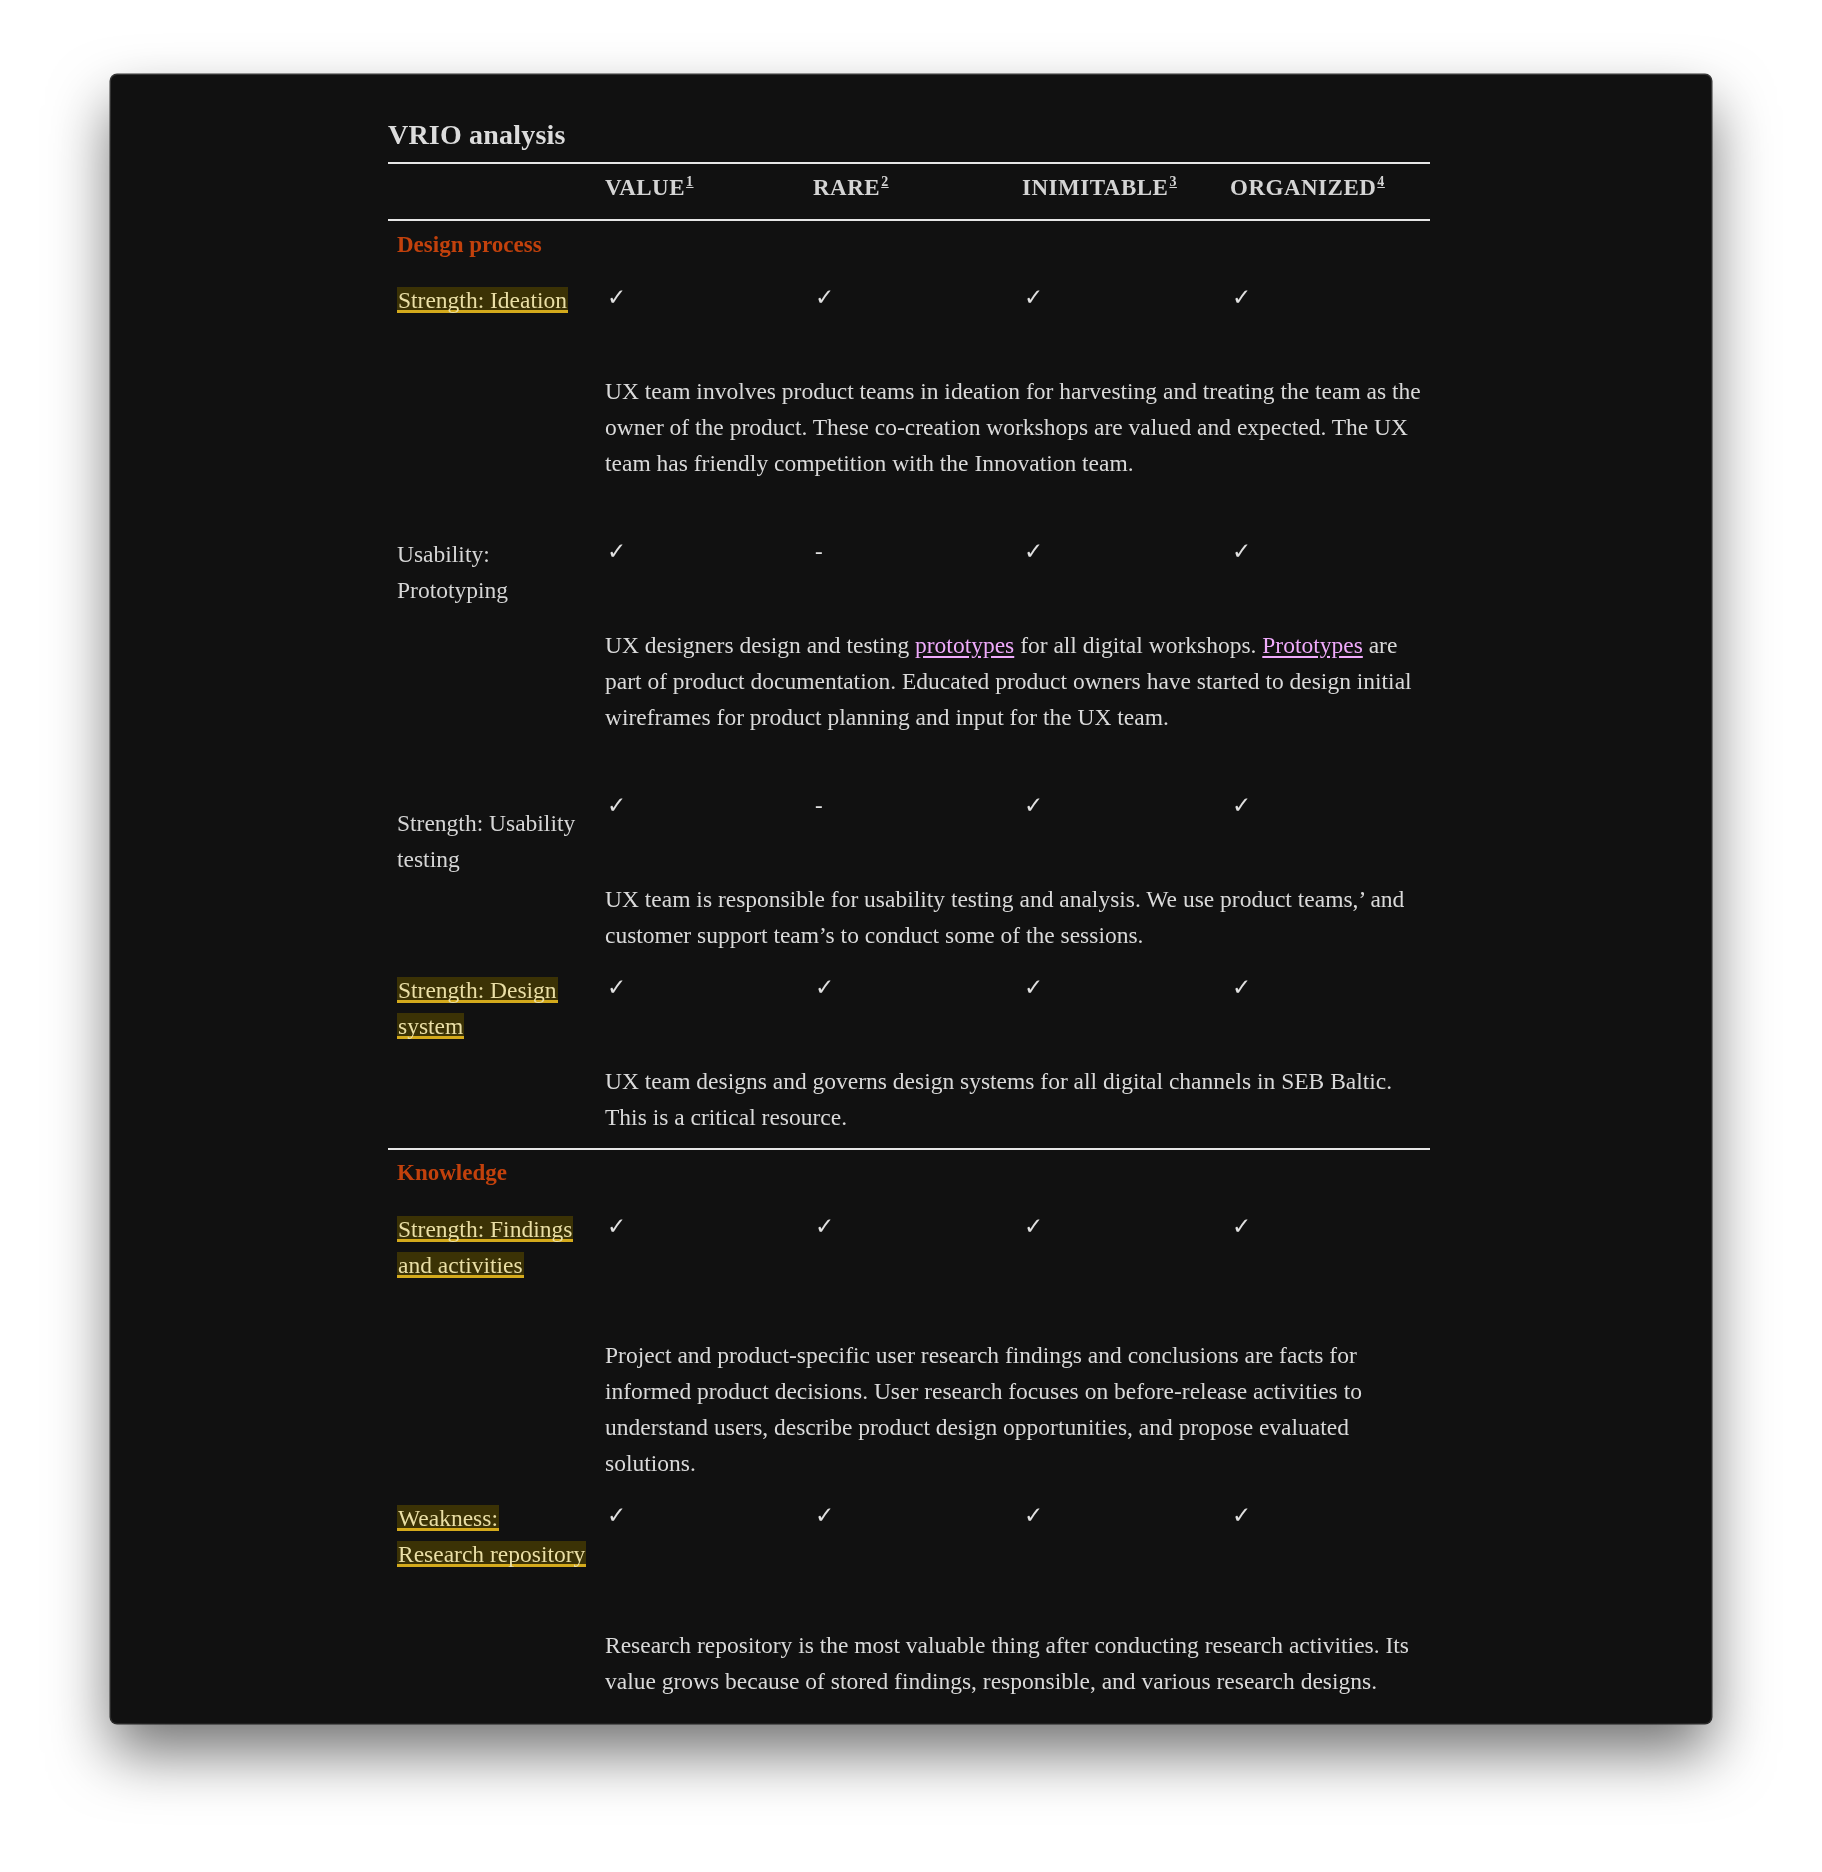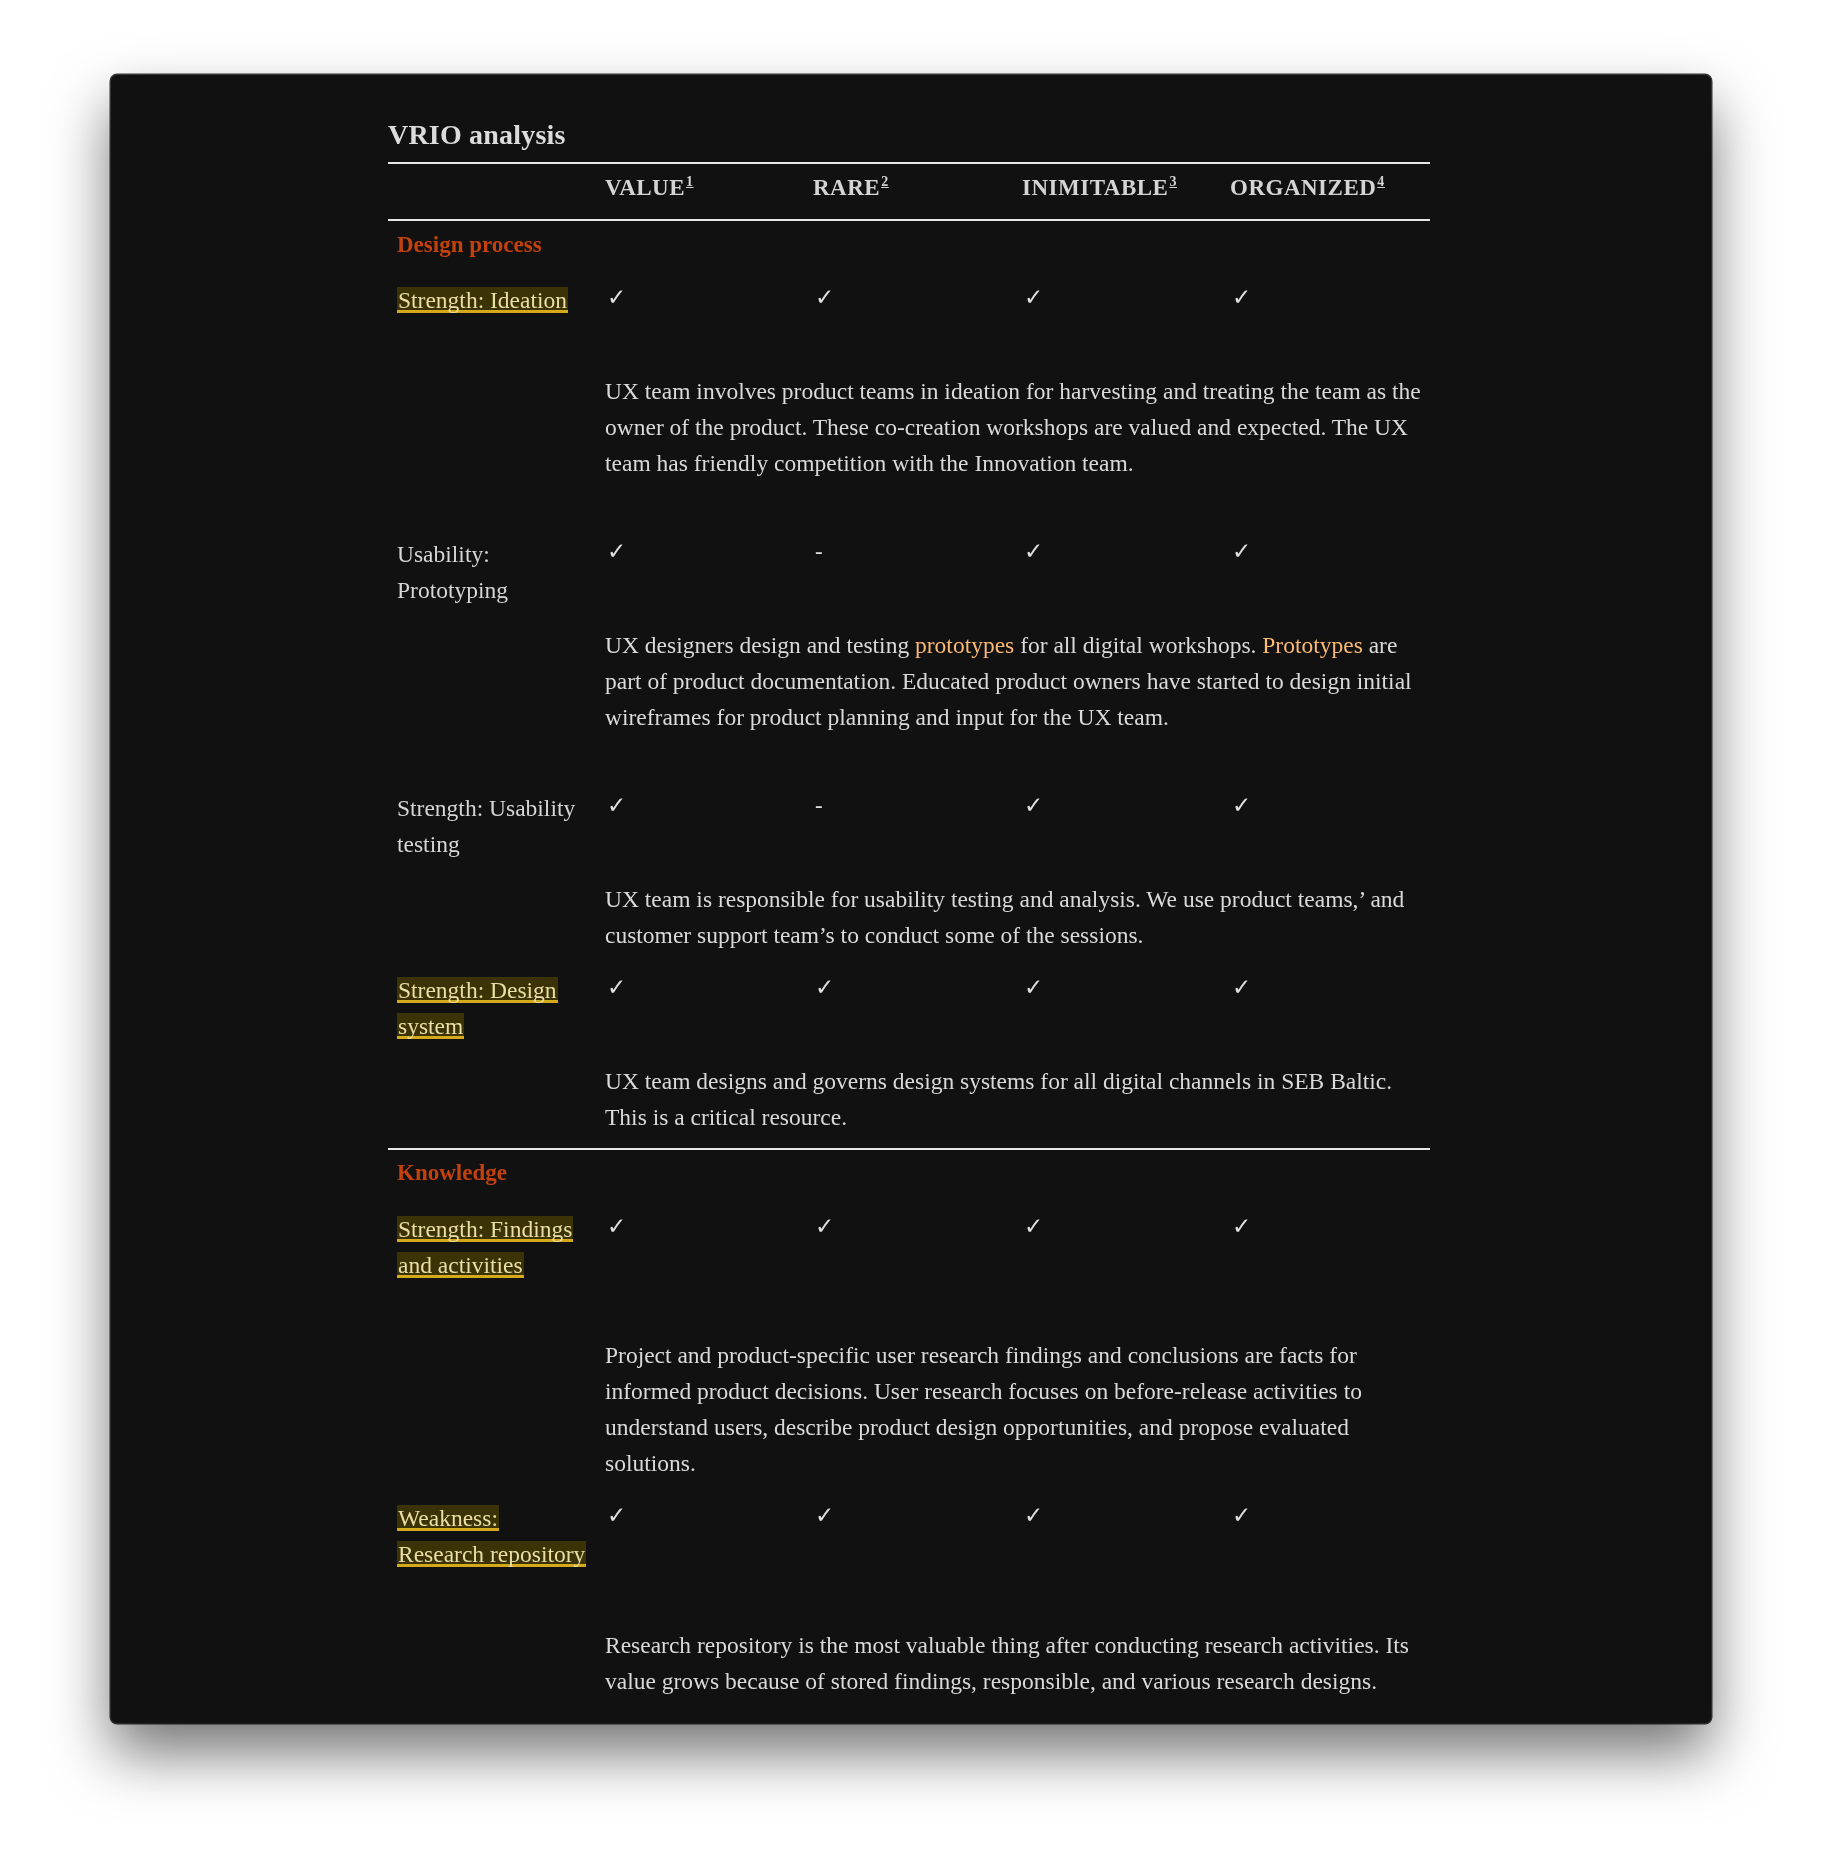--- a/index.html
+++ b/index.html
@@ -37,21 +37,21 @@
     box-shadow: inset 0 -3px 0 #d4aa1c;
     -webkit-box-decoration-break:clone; box-decoration-break:clone;
     padding:0 1px;
   }
   .mark {
     position:absolute; font-size:23px; color:#e0e0e0; line-height:36px;
   }
   .para {
     position:absolute; left:217px; width:820px; font-size:23.5px; line-height:36px; color:#dadada;
   }
-  .para a { color:#fdba74; text-underline-offset:3px; }
+  .para a { color:#f0abfc; text-decoration:underline; text-underline-offset:3px; }
 </style>
 </head>
 <body>
 
 <div class="window">
   <div class="content">
 
     <div class="title">VRIO analysis</div>
     <div class="rule" style="top:87px"></div>
 
@@ -71,21 +71,21 @@
     <div class="mark" style="top:205px;left:844px">✓</div>
     <div class="para" style="top:298px">UX team involves product teams in ideation for harvesting and treating the team as the owner of the product. These co-creation workshops are valued and expected. The UX team has friendly competition with the Innovation team.</div>
 
     <div class="label" style="top:461px">Usability: Prototyping</div>
     <div class="mark" style="top:459px;left:219px">✓</div>
     <div class="mark" style="top:459px;left:427px">-</div>
     <div class="mark" style="top:459px;left:636px">✓</div>
     <div class="mark" style="top:459px;left:844px">✓</div>
     <div class="para" style="top:552px"><span>UX designers design and testing </span><a>prototypes</a><span> for all digital workshops. </span><a>Prototypes</a><span> are part of product documentation. Educated product owners have started to design initial wireframes for product planning and input for the UX team.</span></div>
 
-    <div class="label" style="top:715px">Strength: Usability testing</div>
+    <div class="label" style="top:730px">Strength: Usability testing</div>
     <div class="mark" style="top:713px;left:219px">✓</div>
     <div class="mark" style="top:713px;left:427px">-</div>
     <div class="mark" style="top:713px;left:636px">✓</div>
     <div class="mark" style="top:713px;left:844px">✓</div>
     <div class="para" style="top:806px">UX team is responsible for usability testing and analysis. We use product teams,’ and customer support team’s to conduct some of the sessions.</div>
 
     <div class="label hl" style="top:897px"><span class="hltext">Strength: Design system</span></div>
     <div class="mark" style="top:895px;left:219px">✓</div>
     <div class="mark" style="top:895px;left:427px">✓</div>
     <div class="mark" style="top:895px;left:636px">✓</div>

